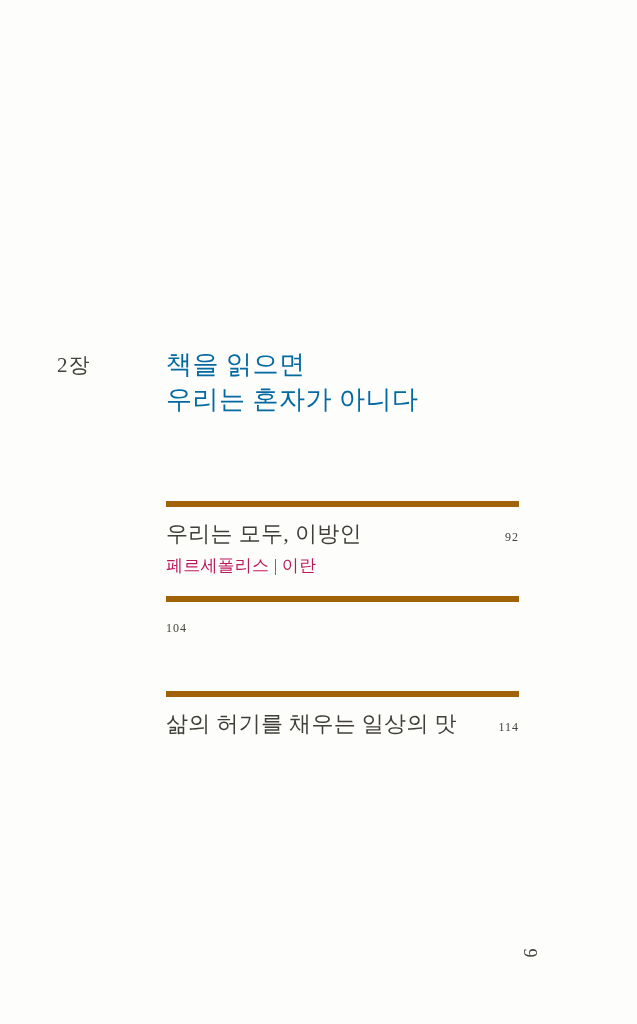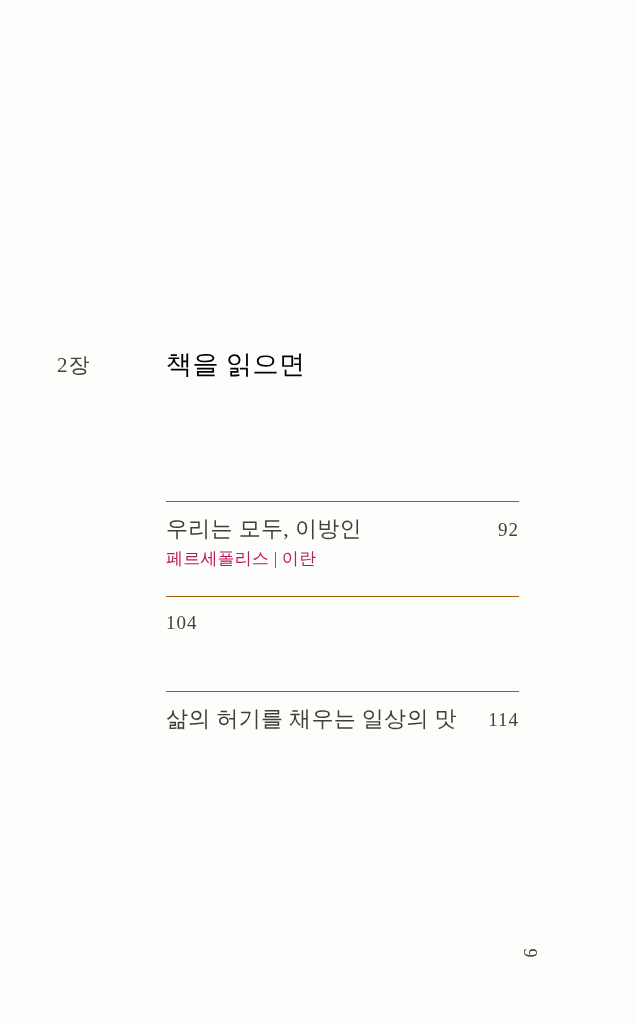--- a/index.html
+++ b/index.html
@@ -27,48 +27,48 @@
     letter-spacing: 1px;
     color: #44423b;
   }
   .chapter-title {
     position: absolute;
     left: 166px;
     top: 347px;
     font-size: 26px;
     line-height: 35px;
     letter-spacing: 0.5px;
-    color: #000000;
+    color: #0369a1;
   }
   
   .toc {
     position: absolute;
     left: 166px;
     top: 501px;
     width: 353px;
   }
   .toc-entry {
     box-sizing: border-box;
     height: 95px;
-    border-top: 1px solid #a16207;
+    border-top: 6px solid #a16207;
     padding-top: 14px;
   }
   .toc-entry-head {
     display: flex;
     justify-content: space-between;
     align-items: baseline;
   }
   .toc-entry-title {
     font-size: 22px;
     line-height: 26px;
     letter-spacing: 0.3px;
     color: #403e38;
   }
   .toc-entry-page {
-    font-size: 19px;
+    font-size: 12px;
     line-height: 24px;
     letter-spacing: 1px;
     color: #44423b;
     font-variant-numeric: oldstyle-nums;
   }
   .toc-entry-subtitle {
     margin-top: 7px;
     font-size: 17px;
     line-height: 20px;
     letter-spacing: 0.2px;
@@ -92,20 +92,21 @@
 </style>
 </head>
 <body>
 
 <div class="page">
 
   <div class="chapter-label">2장</div>
 
   <div class="chapter-title">
     <div>책을 읽으면</div>
+    <div>우리는 혼자가 아니다</div>
   </div>
 
   <div class="toc">
 
     <div class="toc-entry">
       <div class="toc-entry-head">
         <span class="toc-entry-title">우리는 모두, 이방인</span>
         <span class="toc-entry-page">92</span>
       </div>
       <div class="toc-entry-subtitle">페르세폴리스 | 이란</div>

